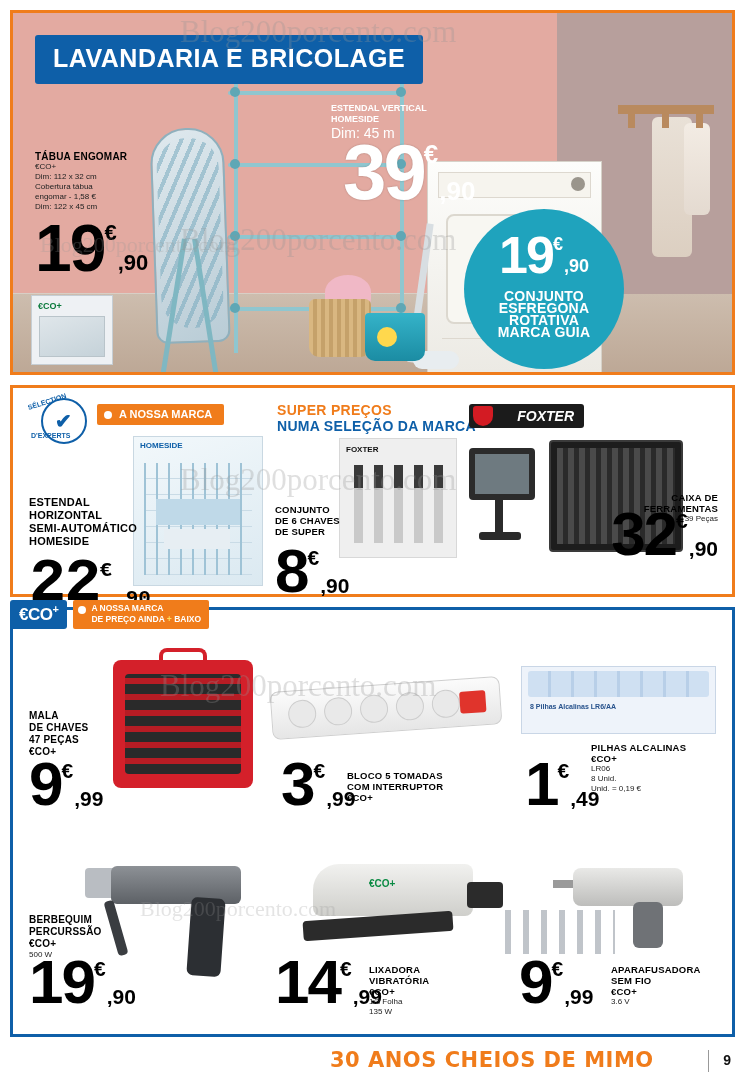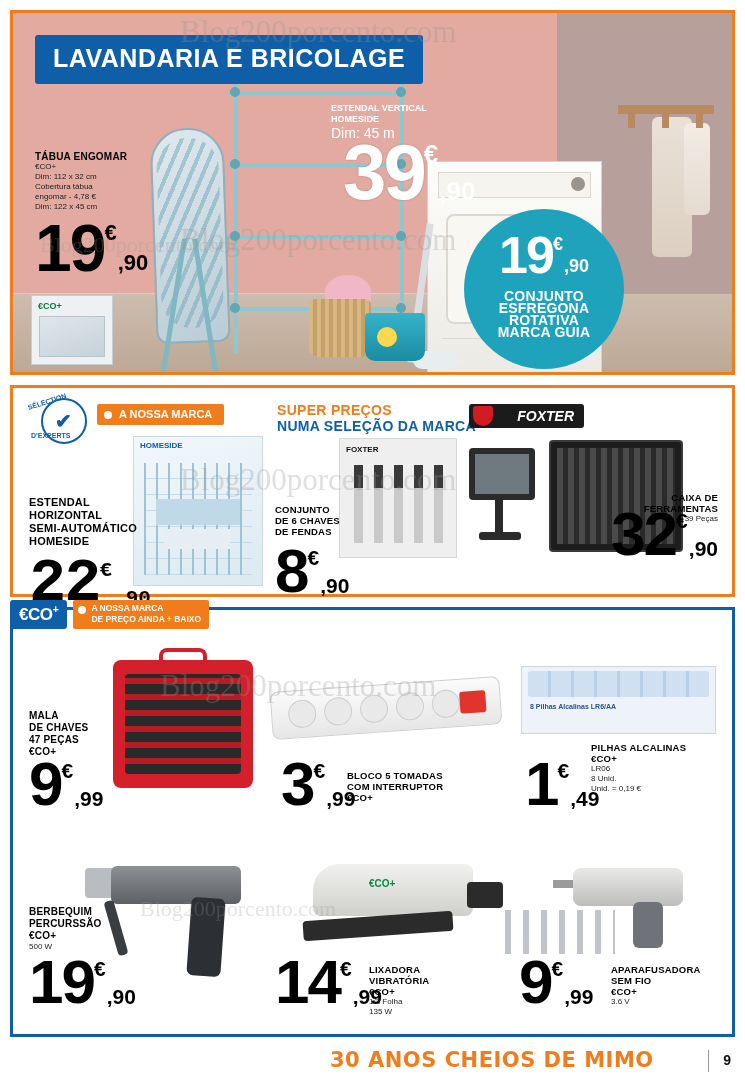--- a/index.html
+++ b/index.html
@@ -355,21 +355,21 @@
   .sec3 .p1 { left: 16px; top: 148px; }
   .sec3 .p1 .int { font-size: 62px;} .sec3 .p1 .sym{font-size:21px;} .sec3 .p1 .cent{font-size:21px;}
   .sec3 .p2 { left: 268px; top: 148px; }
   .sec3 .p2 .int { font-size: 62px;} .sec3 .p2 .sym{font-size:21px;} .sec3 .p2 .cent{font-size:21px;}
   .sec3 .t2 { left: 334px; top: 160px; }
   .sec3 .t2 .name { font-size: 9.5px; line-height: 11px;}
   .sec3 .p3 { left: 512px; top: 148px; }
   .sec3 .p3 .int { font-size: 62px;} .sec3 .p3 .sym{font-size:21px;} .sec3 .p3 .cent{font-size:21px;}
   .sec3 .t3 { left: 578px; top: 132px; }
   .sec3 .t3 .name { font-size: 9.5px; line-height: 11px;}
-  .sec3 .t4 { left: 16px; top: 296px; }
+  .sec3 .t4 { left: 16px; top: 304px; }
   .sec3 .t4 .name { font-size: 10px; line-height: 12px;}
   .sec3 .p4 { left: 16px; top: 346px; }
   .sec3 .p4 .int { font-size: 62px;} .sec3 .p4 .sym{font-size:21px;} .sec3 .p4 .cent{font-size:21px;}
   .sec3 .p5 { left: 262px; top: 346px; }
   .sec3 .p5 .int { font-size: 62px;} .sec3 .p5 .sym{font-size:21px;} .sec3 .p5 .cent{font-size:21px;}
   .sec3 .t5 { left: 356px; top: 354px; }
   .sec3 .t5 .name { font-size: 9.5px; line-height: 11px;}
   .sec3 .p6 { left: 506px; top: 346px; }
   .sec3 .p6 .int { font-size: 62px;} .sec3 .p6 .sym{font-size:21px;} .sec3 .p6 .cent{font-size:21px;}
   .sec3 .t6 { left: 598px; top: 354px; }
@@ -448,21 +448,21 @@
       <div class="drawer"></div>
     </div>
 
     <div class="title-bar">LAVANDARIA E BRICOLAGE</div>
 
     <div class="blk tabua">
       <div class="name">TÁBUA ENGOMAR</div>
       <div class="sub">€CO+</div>
       <div class="sub">Dim: 112 x 32 cm</div>
       <div class="sub">Cobertura tábua</div>
-      <div class="sub">engomar - 4,78 €</div>
+      <div class="sub">engomar - 1,58 €</div>
       <div class="sub">Dim: 122 x 45 cm</div>
       <div class="price">
         <span class="int">19</span>
         <span class="sym">€</span>
         <span class="cent">,90</span>
       </div>
     </div>
 
     <div class="estendal-v">
       <div class="n">ESTENDAL VERTICAL</div>
@@ -539,21 +539,21 @@
       <div class="price">
         <span class="int">22</span>
         <span class="sym">€</span>
         <span class="cent">,90</span>
       </div>
     </div>
 
     <div class="blk b2">
       <div class="name">CONJUNTO</div>
       <div class="name">DE 6 CHAVES</div>
-      <div class="name">DE FENDAS</div>
+      <div class="name">DE SUPER</div>
       <div class="price">
         <span class="int">8</span>
         <span class="sym">€</span>
         <span class="cent">,90</span>
       </div>
     </div>
 
     <div class="blk b3cap">
       <div class="name">CAIXA DE</div>
       <div class="name">FERRAMENTAS</div>

